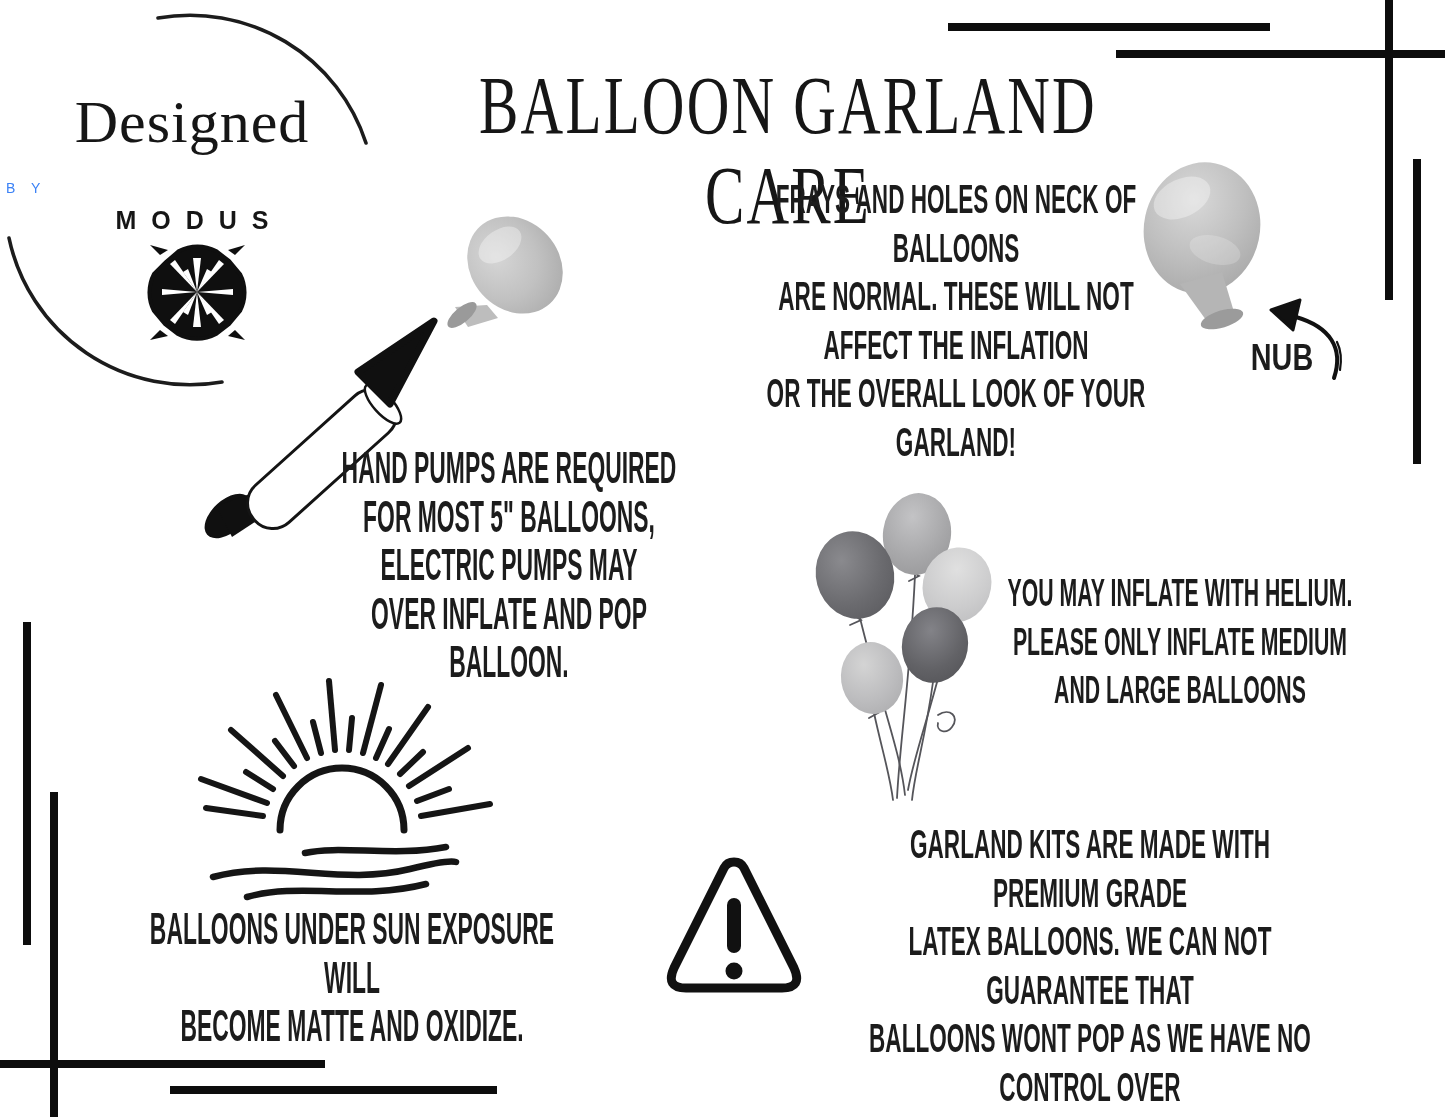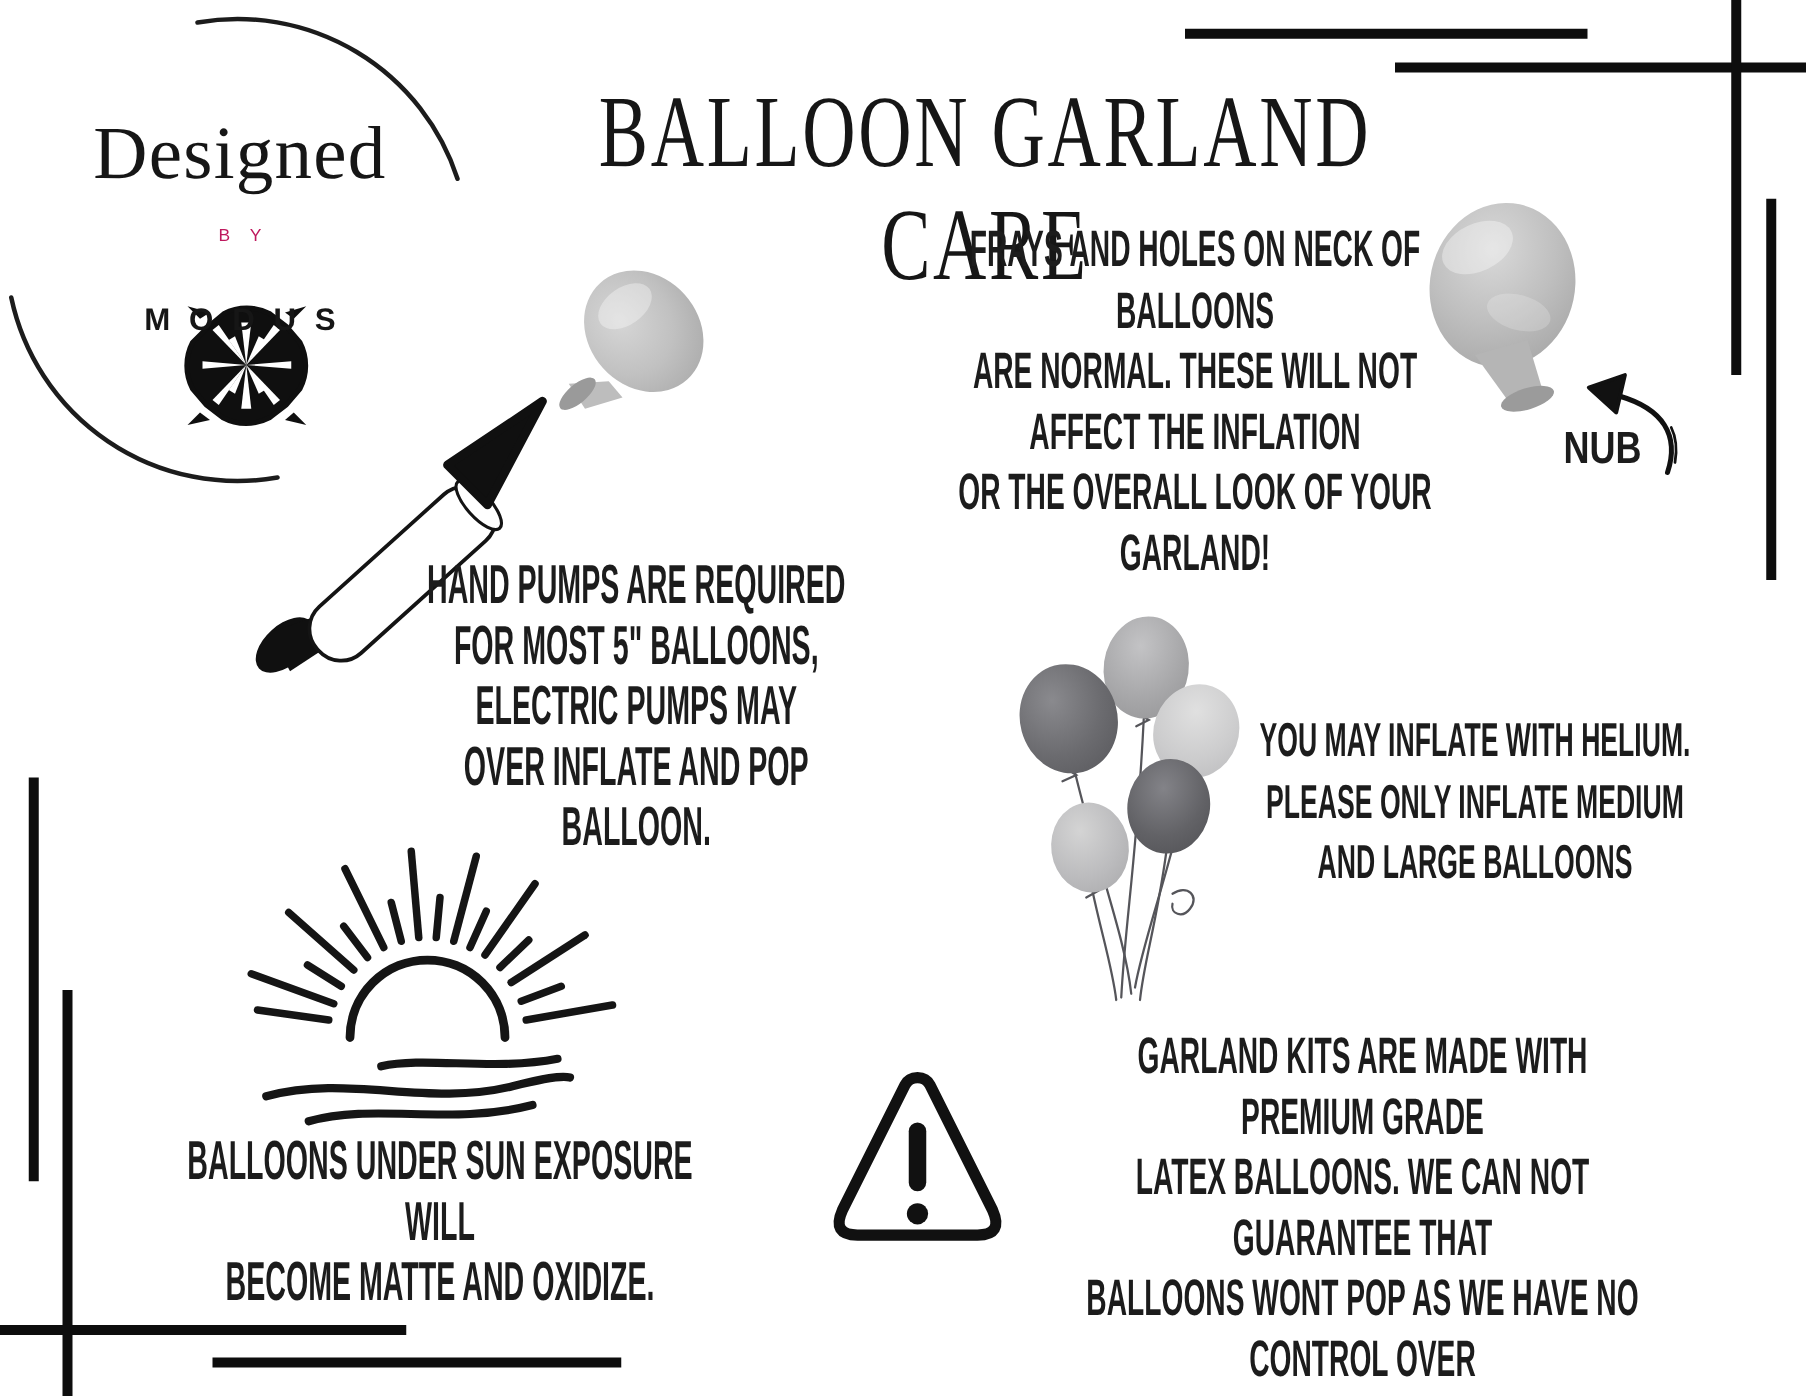--- a/index.html
+++ b/index.html
@@ -27,25 +27,25 @@
   .fashion-serif{
     font-family:"Liberation Serif","DejaVu Serif",serif;
     font-weight:400;
     color:#161616;
     text-align:center;
     white-space:pre-line;
     transform-origin:50% 0;
   }
   .logo-by{
     font-family:"Liberation Sans","DejaVu Sans",sans-serif;
-    font-weight:400;color:#be185d;text-align:center;
+    font-weight:400;color:#3b82f6;text-align:left;
   }
   .logo-modus{
     font-family:"Liberation Sans","DejaVu Sans",sans-serif;
-    font-weight:700;color:#161616;text-align:center;margin-top:36px;
+    font-weight:700;color:#161616;text-align:center;
   }
 </style>
 </head>
 <body>
 
 <div id="canvas">
 
   <svg class="layer" width="1445" height="1117" viewBox="0 0 1445 1117">
     <defs>
       <radialGradient id="gT" cx="38%" cy="30%" r="80%">

